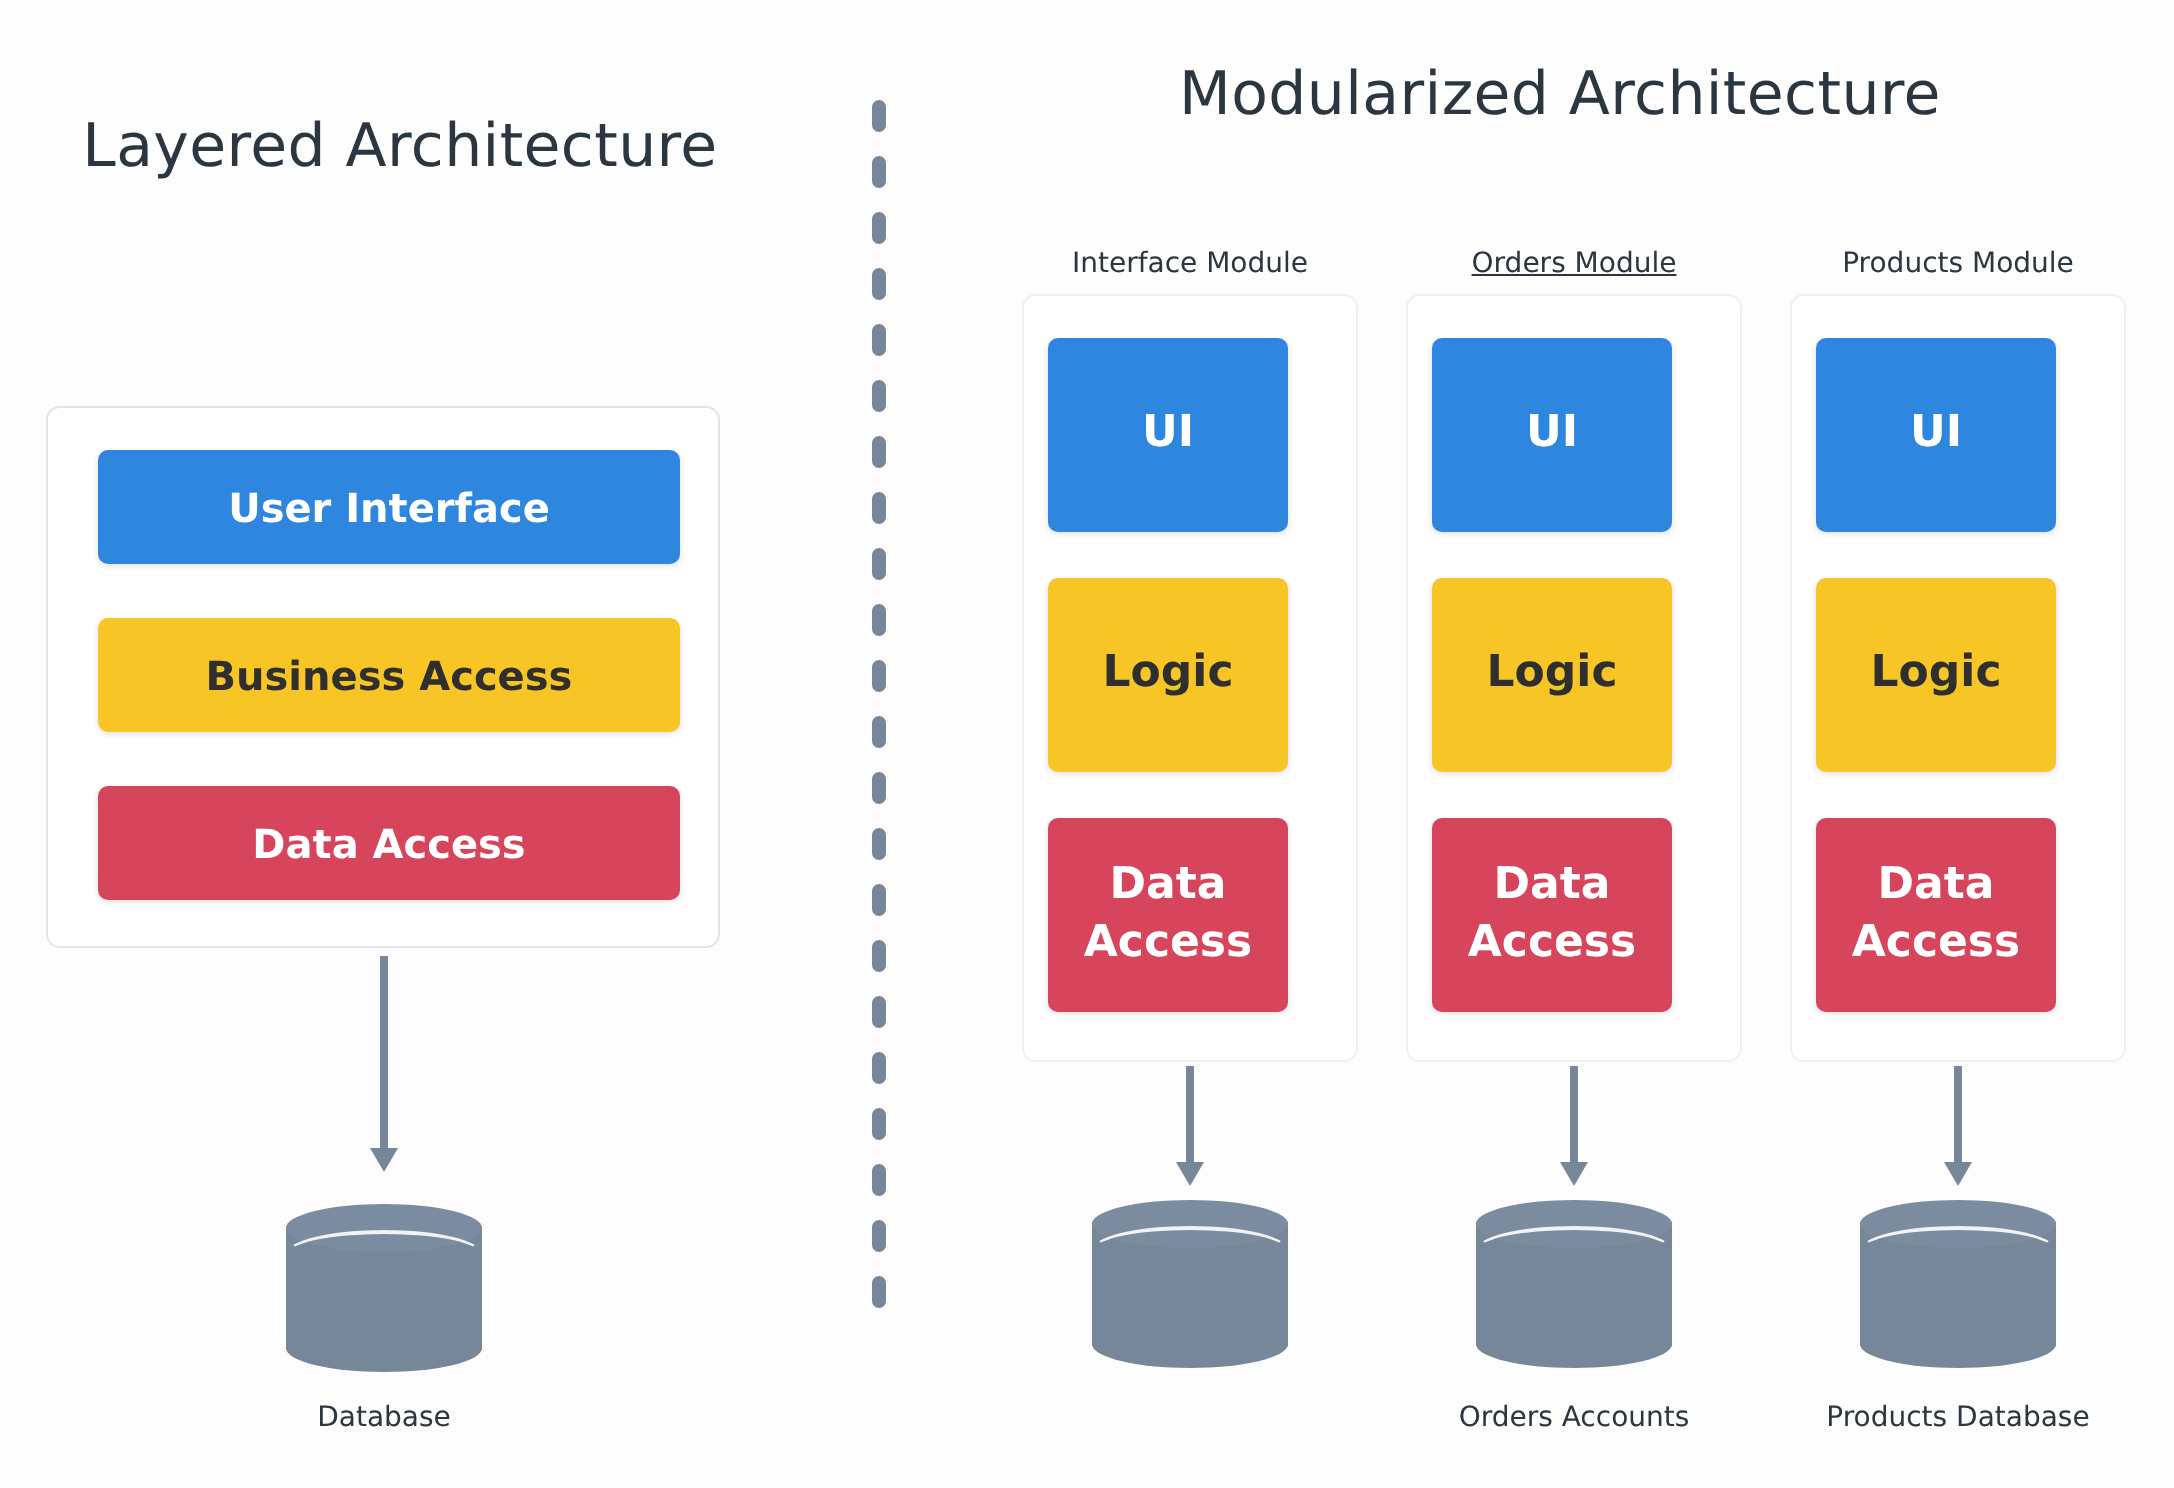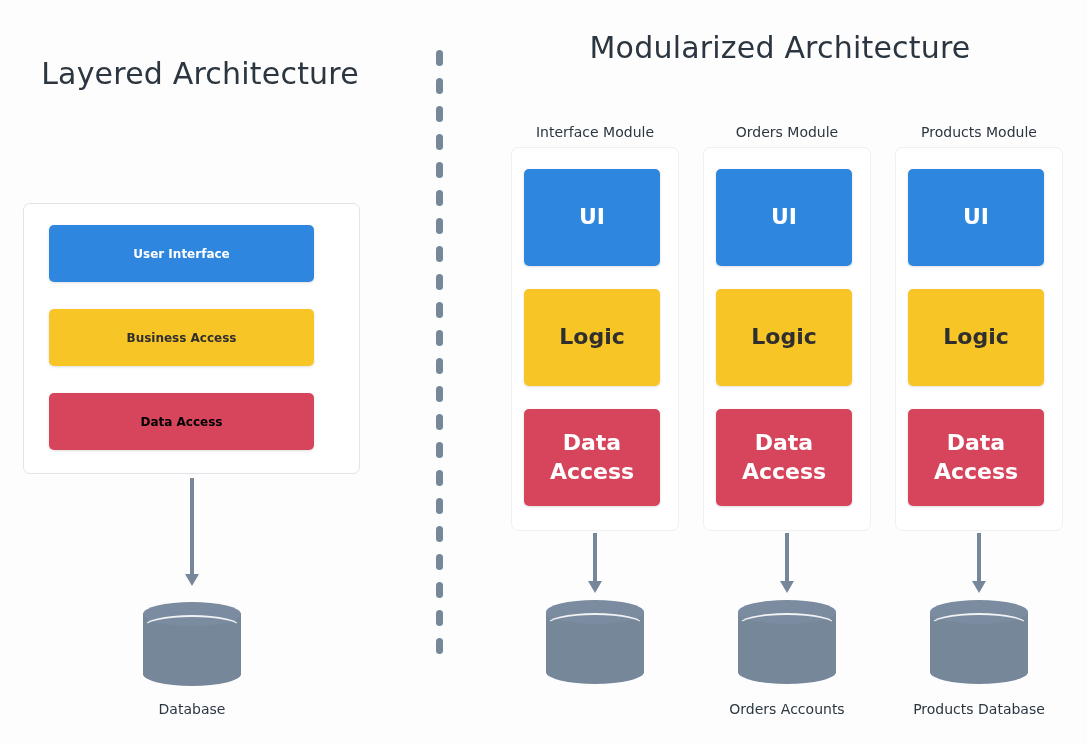--- a/index.html
+++ b/index.html
@@ -57,33 +57,33 @@
     width: 337px;
     height: 271px;
     background: #ffffff;
     border: 1px solid #e2e4e7;
     border-radius: 7px;
   }
 
   .layer {
     position: absolute;
     left: 25px;
-    width: 265px;
+    width: 291px;
     height: 57px;
     border-radius: 5px;
     display: flex;
     align-items: center;
     justify-content: center;
-    font-size: 12px;
+    font-size: 20px;
     font-weight: 700;
     box-shadow: 0 1px 3px rgba(0,0,0,0.13);
   }
   #layer-ui    { top: 21px;  background: #2e86de; color: #ffffff; }
   #layer-logic { top: 105px; background: #f8c526; color: #2f2f2f; }
-  #layer-data  { top: 189px; background: #d6455c; color: #000000; text-align: center; }
+  #layer-data  { top: 189px; background: #d6455c; color: #ffffff; text-align: center; }
 
   
   .arrow {
     position: absolute;
     width: 14px;
   }
   .arrow .shaft {
     position: absolute;
     left: 5px;
     top: 0;
@@ -179,40 +179,40 @@
   .module-label {
     position: absolute;
     top: 124px;
     width: 230px;
     font-size: 14px;
     color: #2b3640;
     text-align: center;
     white-space: nowrap;
   }
   #module-label-0 { left: 480px; }
-  #module-label-1 { left: 672px; }
+  #module-label-1 { left: 672px; text-decoration: underline; }
   #module-label-2 { left: 864px; }
 
   .module-card {
     position: absolute;
     top: 147px;
     width: 168px;
     height: 384px;
     background: #ffffff;
     border: 1px solid #eef0f1;
     border-radius: 7px;
   }
   #module-card-0 { left: 511px; }
   #module-card-1 { left: 703px; }
   #module-card-2 { left: 895px; }
 
   .mod-box {
     position: absolute;
     left: 12px;
-    width: 136px;
+    width: 120px;
     border-radius: 5px;
     display: flex;
     flex-direction: column;
     align-items: center;
     justify-content: center;
     font-size: 22px;
     font-weight: 700;
     line-height: 1.28;
     text-align: center;
     box-shadow: 0 1px 3px rgba(0,0,0,0.13);

